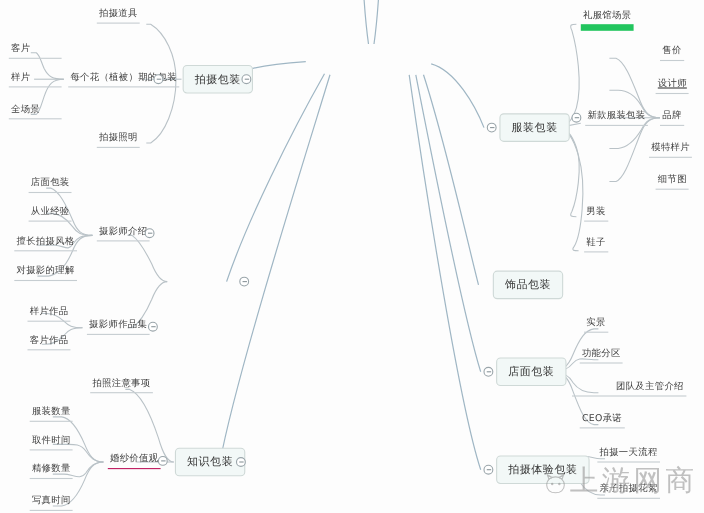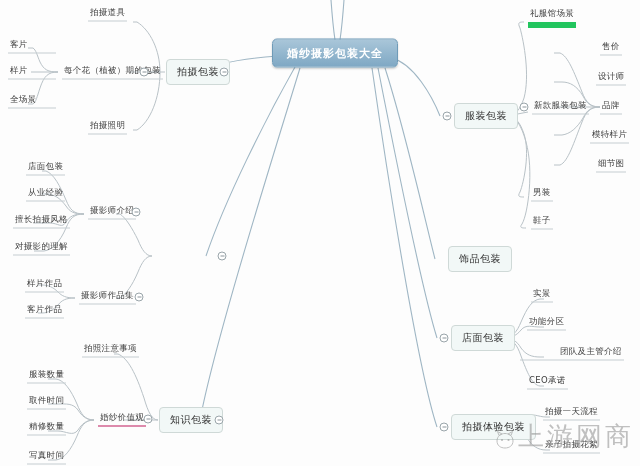--- a/index.html
+++ b/index.html
@@ -128,23 +128,20 @@
 
     <path d="M503,338 C512,338 517,332 521,322 C527,308 532,300 540,299 L544,299"></path>
     <path d="M503,338 C512,338 517,335 521,330 C526,324 532,327 540,327 L544,327"></path>
     <path d="M503,338 C512,338 517,341 521,348 C526,355 532,357 540,357 L544,357"></path>
     <path d="M503,338 C512,338 517,344 521,356 C527,372 532,385 540,386 L544,386"></path>
 
     <path d="M510,427 C518,427 523,424 527,418 C532,412 538,417 546,417 L550,417"></path>
     <path d="M510,427 C518,427 523,430 527,438 C532,446 538,450 546,450 L550,450"></path>
   </svg>
 
-  <div class="root-node" style="left:335px;top:53px;">
-    <span>婚纱摄影包装大全</span>
-  </div>
 
   <div class="box1" style="left:166px;top:72px;">
     <span>拍摄包装</span>
   </div>
   <div class="collapse" style="left:224px;top:72px;"></div>
 
   <div class="leaf" style="left:88px;top:14px;border-bottom:1px solid #c6cdd1;">
     <span>拍摄道具</span>
   </div>
   <div class="mid" style="left:62px;top:72px;border-bottom:1px solid #c6cdd1;">
@@ -237,21 +234,21 @@
   <div class="leaf" style="left:531px;top:194px;border-bottom:1px solid #c6cdd1;">
     <span>男装</span>
   </div>
   <div class="leaf" style="left:531px;top:222px;border-bottom:1px solid #c6cdd1;">
     <span>鞋子</span>
   </div>
 
   <div class="leaf" style="left:600px;top:48px;border-bottom:1px solid #c6cdd1;">
     <span>售价</span>
   </div>
-  <div class="leaf" style="left:596px;top:78px;border-bottom:1px solid #c6cdd1;">
+  <div class="leaf" style="left:596px;top:78px;border-bottom:1px solid #c6cdd1;text-decoration:underline;">
     <span>设计师</span>
   </div>
   <div class="leaf" style="left:600px;top:107px;border-bottom:1px solid #c6cdd1;">
     <span>品牌</span>
   </div>
   <div class="leaf" style="left:590px;top:136px;border-bottom:1px solid #c6cdd1;">
     <span>模特样片</span>
   </div>
   <div class="leaf" style="left:596px;top:165px;border-bottom:1px solid #c6cdd1;">
     <span>细节图</span>

